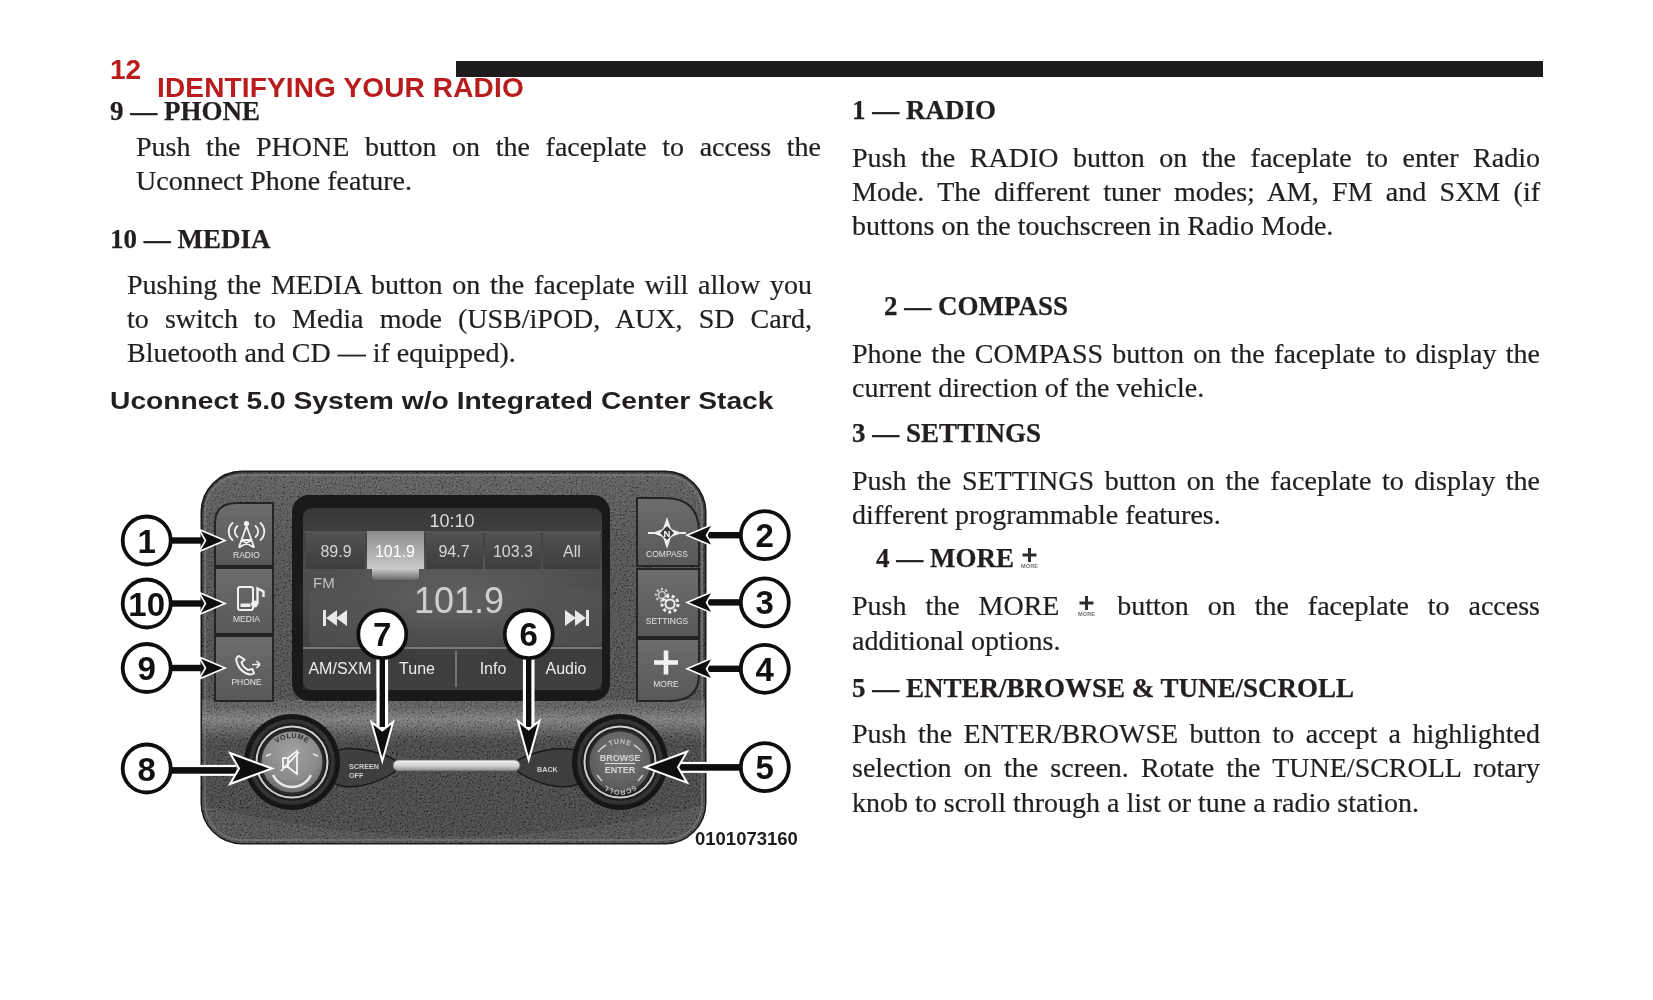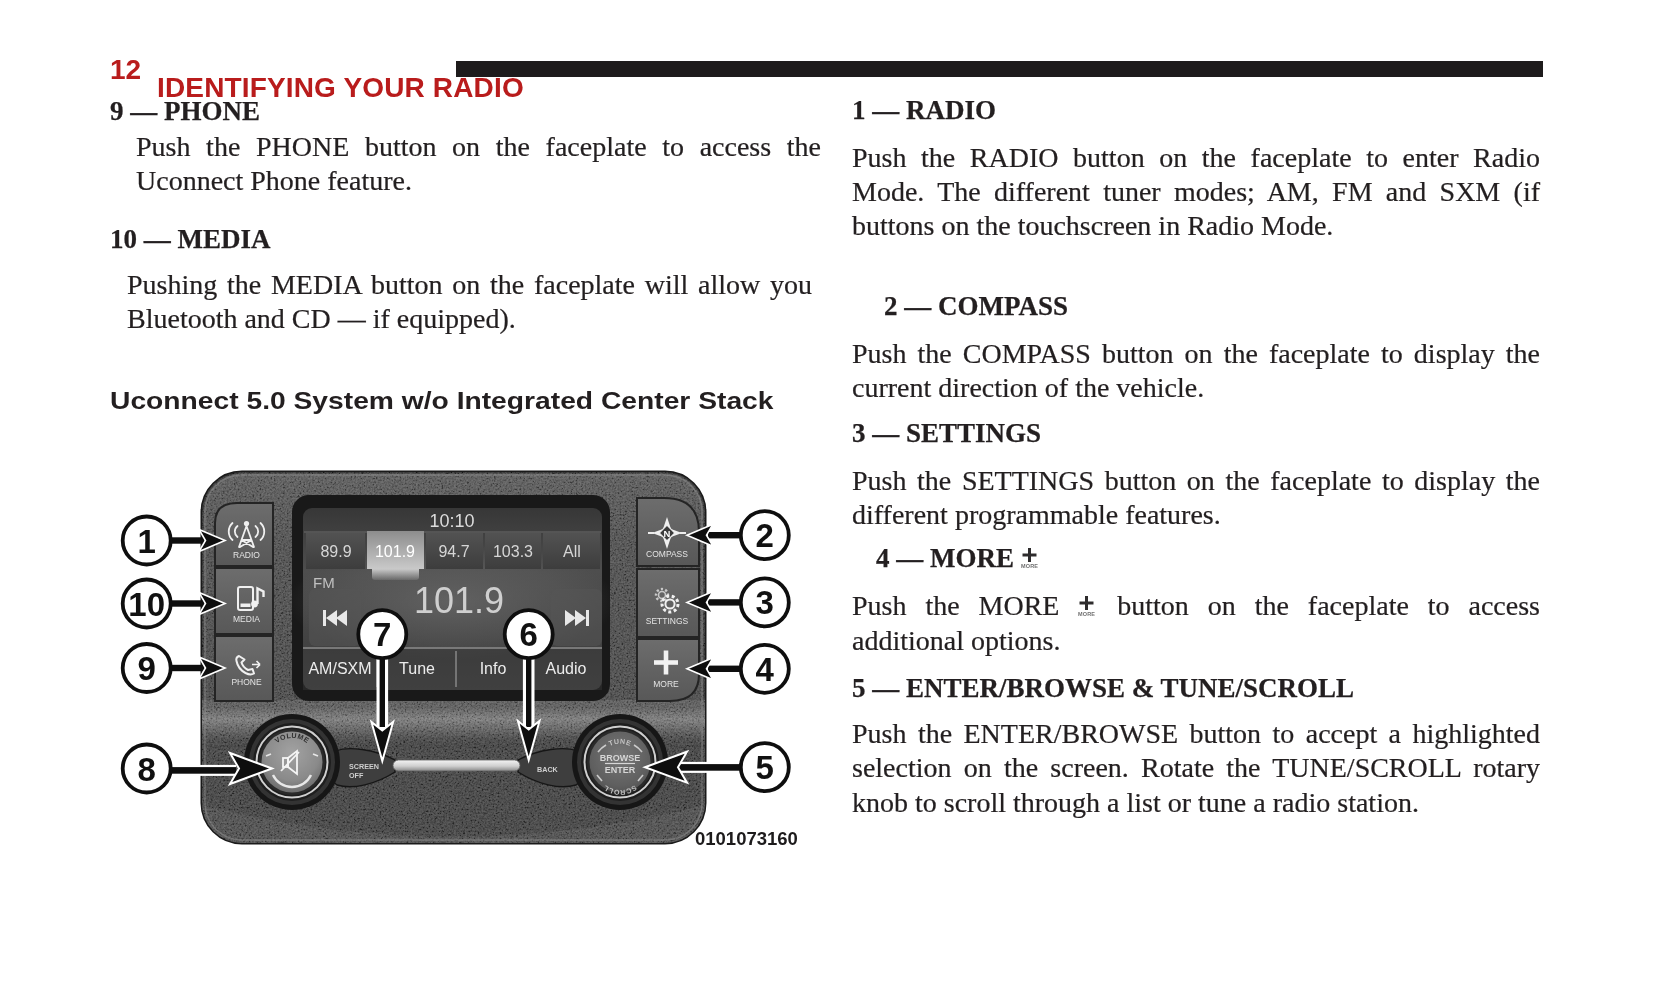--- a/index.html
+++ b/index.html
@@ -23,33 +23,34 @@
   <div class="abs" style="left:456px;top:61px;width:1087px;height:16px;background:#1e1b1c;"></div>
 
   <div class="abs h2" style="left:110px;top:93.6px;font-family:Liberation Serif, serif;">9 — PHONE</div>
   <div class="abs para" style="left:110px;top:130px;width:685px;margin-left:26px;">
     <div class="jl">Push the PHONE button on the faceplate to access the</div>
     <div class="ll">Uconnect Phone feature.</div>
   </div>
   <div class="abs h2" style="left:110px;top:221.8px;">10 — MEDIA</div>
   <div class="abs para" style="left:110px;top:267.5px;width:685px;margin-left:17px;">
     <div class="jl">Pushing the MEDIA button on the faceplate will allow you</div>
+    <div class="jl">to switch to Media mode (USB/iPOD, AUX, SD Card,</div>
     <div class="ll">Bluetooth and CD — if equipped).</div>
   </div>
   <div class="abs hsans" style="left:110px;top:385.9px;transform:scaleX(1.176);transform-origin:left center;">Uconnect 5.0 System w/o Integrated Center Stack</div>
 
   <div class="abs h2" style="left:852px;top:93.3px;font-family:Liberation Serif, serif;">1 — RADIO</div>
   <div class="abs para" style="left:852px;top:140.6px;width:688px;">
     <div class="jl">Push the RADIO button on the faceplate to enter Radio</div>
     <div class="jl">Mode. The different tuner modes; AM, FM and SXM (if</div>
     <div class="ll">buttons on the touchscreen in Radio Mode.</div>
   </div>
   <div class="abs h2" style="left:852px;top:288.5px;margin-left:32px;">2 — COMPASS</div>
   <div class="abs para" style="left:852px;top:336.6px;width:688px;">
-    <div class="jl">Push the COMPASS button on the faceplate to display the</div>
+    <div class="jl">Phone the COMPASS button on the faceplate to display the</div>
     <div class="ll">current direction of the vehicle.</div>
   </div>
   <div class="abs h2" style="left:852px;top:416.4px;">3 — SETTINGS</div>
   <div class="abs para" style="left:852px;top:463.6px;width:688px;">
     <div class="jl">Push the SETTINGS button on the faceplate to display the</div>
     <div class="ll">different programmable features.</div>
   </div>
   <div class="abs h2" style="left:852px;top:541px;margin-left:24px;">4 — MORE <span class="moreico" id="mi1"><svg width="20" height="22" viewBox="0 0 20 22" style="position:absolute;left:0;top:0">
         <line x1="1.5" y1="7" x2="15.5" y2="7" stroke="#2e2c2d" stroke-width="3"></line>
         <line x1="8.5" y1="0" x2="8.5" y2="14" stroke="#2e2c2d" stroke-width="3"></line>

